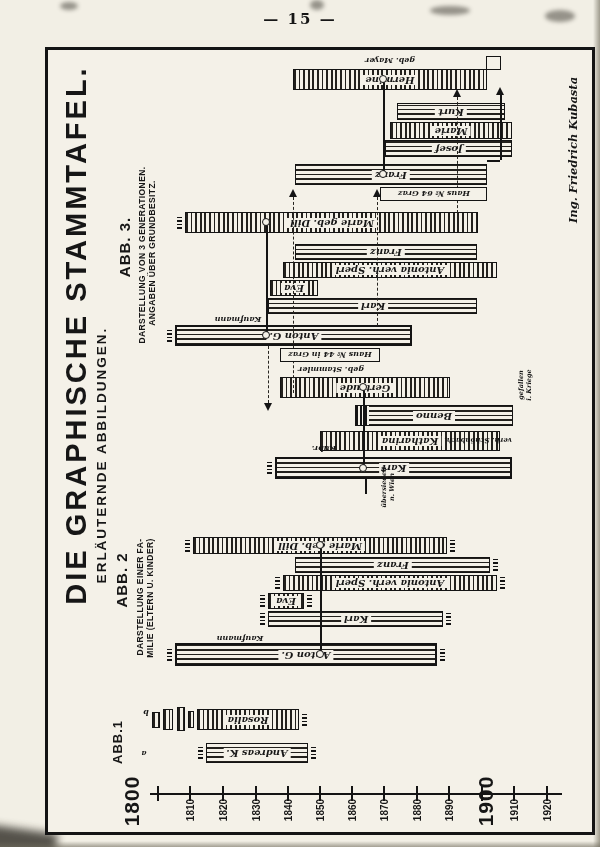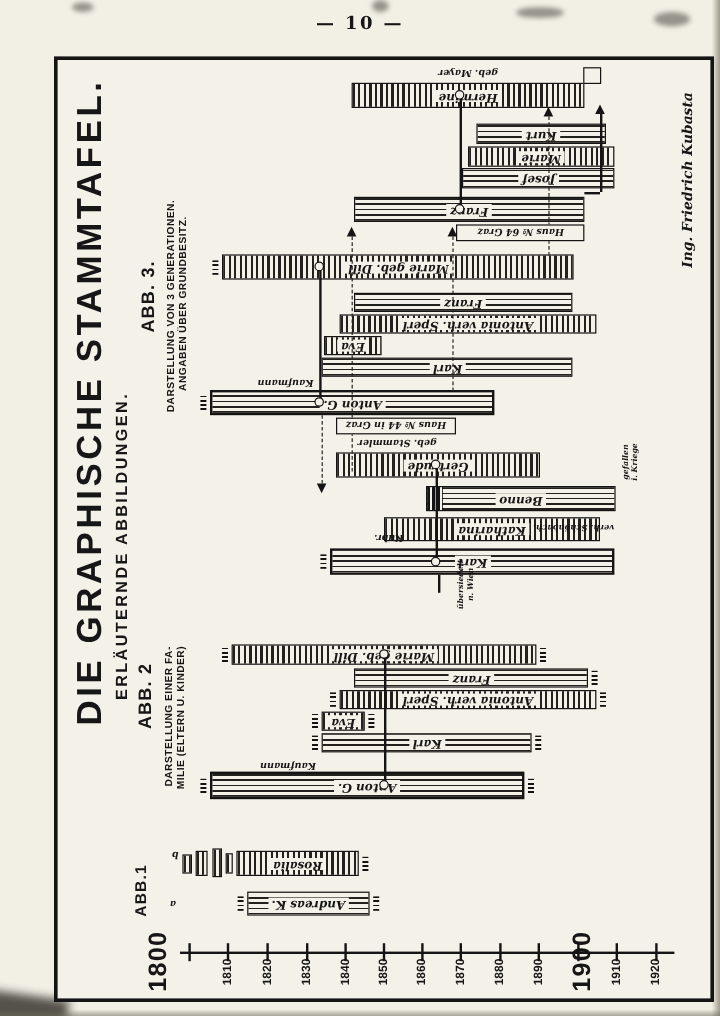--- a/index.html
+++ b/index.html
@@ -65,21 +65,21 @@
 <div class="page">
   <div class="smudge" style="left:60px;top:2px;width:18px;height:8px;"></div>
   <div class="smudge" style="left:310px;top:0;width:14px;height:10px;"></div>
   <div class="smudge" style="left:430px;top:6px;width:40px;height:9px;"></div>
   <div class="smudge" style="left:545px;top:10px;width:30px;height:12px;"></div>
   <div class="smudge" style="left:200px;top:706px;width:8px;height:5px;opacity:.35;"></div>
   <div class="corner-bl"></div>
   <div class="edge-r"></div>
   <div class="edge-b"></div>
 
-  <div class="pagenum">— 10 —</div>
+  <div class="pagenum">— 15 —</div>
 
   <div class="frame"></div>
 
   <div class="vtext t-main" style="left:76px;top:335px;">DIE GRAPHISCHE STAMMTAFEL.</div>
   <div class="vtext t-sub" style="left:101px;top:455px;">ERLÄUTERNDE ABBILDUNGEN.</div>
 
   <div class="vtext t-abb" style="left:124px;top:247px;">ABB. 3.</div>
   <div class="vtext t-abbsub" style="left:142px;top:255px;">DARSTELLUNG VON 3 GENERATIONEN.</div>
   <div class="vtext t-abbsub" style="left:152px;top:253px;">ANGABEN ÜBER GRUNDBESITZ.</div>
 

